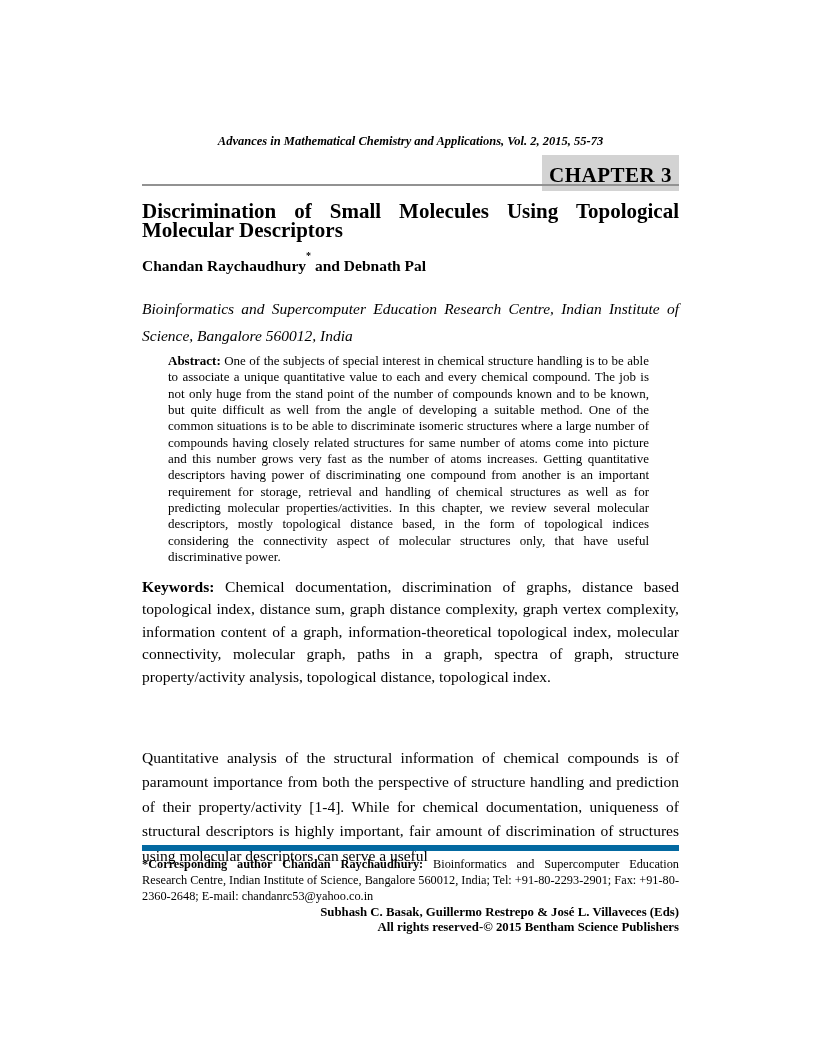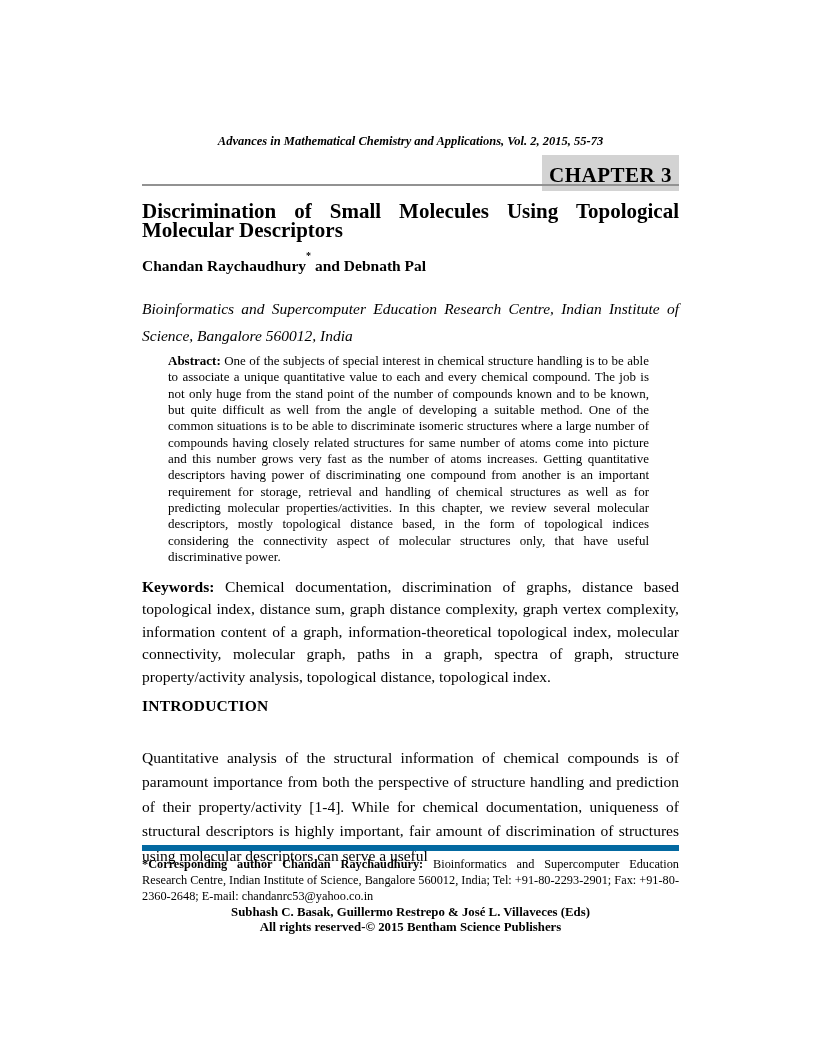--- a/index.html
+++ b/index.html
@@ -51,21 +51,21 @@
   .section-heading { top:697px; font-size:15.5px; font-weight:bold; letter-spacing:0.2px; }
   .section-para { top:746px; font-size:15.5px; line-height:24.4px; text-align:justify; }
 
   
   .footnote {
     top:845px; border-top:6px solid #0369a1; padding-top:5px;
     font-size:12.3px; line-height:16px; text-align:justify;
   }
 
   
-  .publisher { top:905px; text-align:center; font-weight:bold; font-size:12.8px; line-height:14.5px; }
+  .publisher { top:905px; text-align:right; font-weight:bold; font-size:12.8px; line-height:14.5px; }
 
   b, .bold { font-weight:bold;margin-top:26px; }
 </style>
 </head>
 <body>
 
 <div class="page">
   <div class="content">
 
     <div class="block running-header">
@@ -82,21 +82,20 @@
     <h1 class="block title">Discrimination of Small Molecules Using Topological Molecular Descriptors</h1>
 
     <p class="block authors"><span>Chandan Raychaudhury</span><sup class="author-marker">*</sup><span> and Debnath Pal</span></p>
 
     <p class="block affiliation">Bioinformatics and Supercomputer Education Research Centre, Indian Institute of Science, Bangalore 560012, India</p>
 
     <p class="block abstract"><b>Abstract:</b><span> One of the subjects of special interest in chemical structure handling is to be able to associate a unique quantitative value to each and every chemical compound. The job is not only huge from the stand point of the number of compounds known and to be known, but quite difficult as well from the angle of developing a suitable method. One of the common situations is to be able to discriminate isomeric structures where a large number of compounds having closely related structures for same number of atoms come into picture and this number grows very fast as the number of atoms increases. Getting quantitative descriptors having power of discriminating one compound from another is an important requirement for storage, retrieval and handling of chemical structures as well as for predicting molecular properties/activities. In this chapter, we review several molecular descriptors, mostly topological distance based, in the form of topological indices considering the connectivity aspect of molecular structures only, that have useful discriminative power.</span></p>
 
     <p class="block keywords"><b>Keywords:</b><span> Chemical documentation, discrimination of graphs, distance based topological index, distance sum, graph distance complexity, graph vertex complexity, information content of a graph, information-theoretical topological index, molecular connectivity, molecular graph, paths in a graph, spectra of graph, structure property/activity analysis, topological distance, topological index.</span></p>
 
-    <h2 class="block section-heading">INTRODUCTION</h2>
 
     <p class="block section-para">Quantitative analysis of the structural information of chemical compounds is of paramount importance from both the perspective of structure handling and prediction of their property/activity [1-4]. While for chemical documentation, uniqueness of structural descriptors is highly important, fair amount of discrimination of structures using molecular descriptors can serve a useful</p>
 
     <div class="block footnote"><b>*Corresponding author Chandan Raychaudhury:</b><span> Bioinformatics and Supercomputer Education Research Centre, Indian Institute of Science, Bangalore 560012, India; Tel: +91-80-2293-2901; Fax: +91-80-2360-2648; E-mail: chandanrc53@yahoo.co.in</span></div>
 
     <div class="block publisher">
       <div>Subhash C. Basak, Guillermo Restrepo &amp; José L. Villaveces (Eds)</div>
       <div>All rights reserved-© 2015 Bentham Science Publishers</div>
     </div>
 

